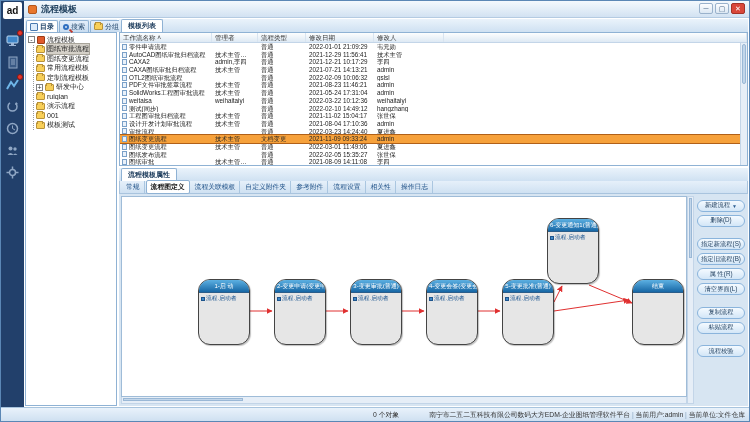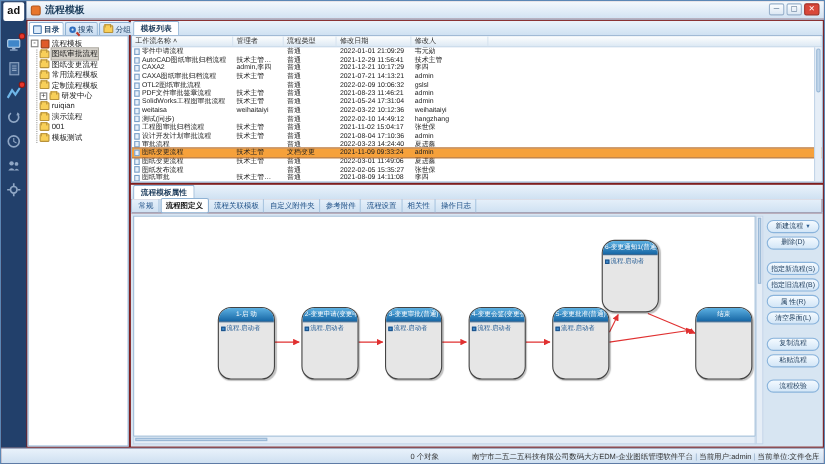--- a/index.html
+++ b/index.html
@@ -1,20 +1,20 @@
 <!DOCTYPE html>
 <html><head>
 <meta charset="utf-8">
 <style>
   html,body{margin:0;padding:0;background:#9db8d2;}
   *{box-sizing:border-box;}
   .window{
     width:750px;height:422px;position:relative;overflow:hidden;
     font-family:"Liberation Sans","DejaVu Sans",sans-serif;
-    background:#7f1d1d;border:1px solid #5b87b5;
+    background:#ffffff;border:1px solid #5b87b5;
     display:flex;flex-direction:column;
   }
   
   .titlebar{height:17px;flex:0 0 17px;display:flex;align-items:center;
     background:linear-gradient(#f4f9fd,#d2e2f2);border-bottom:1px solid #b4cbe2;
     padding-left:27px;position:relative;}
   .title-icon{width:9px;height:9px;background:#e8762c;border:1px solid #b4571c;border-radius:2px;margin-right:4px;}
   .title-text{font-size:9px;color:#20415f;font-weight:bold;}
   .win-controls{position:absolute;right:4px;top:2px;display:flex;gap:2px;}
   .win-btn{width:14px;height:11px;border:1px solid #9ab2cc;border-radius:2px;

